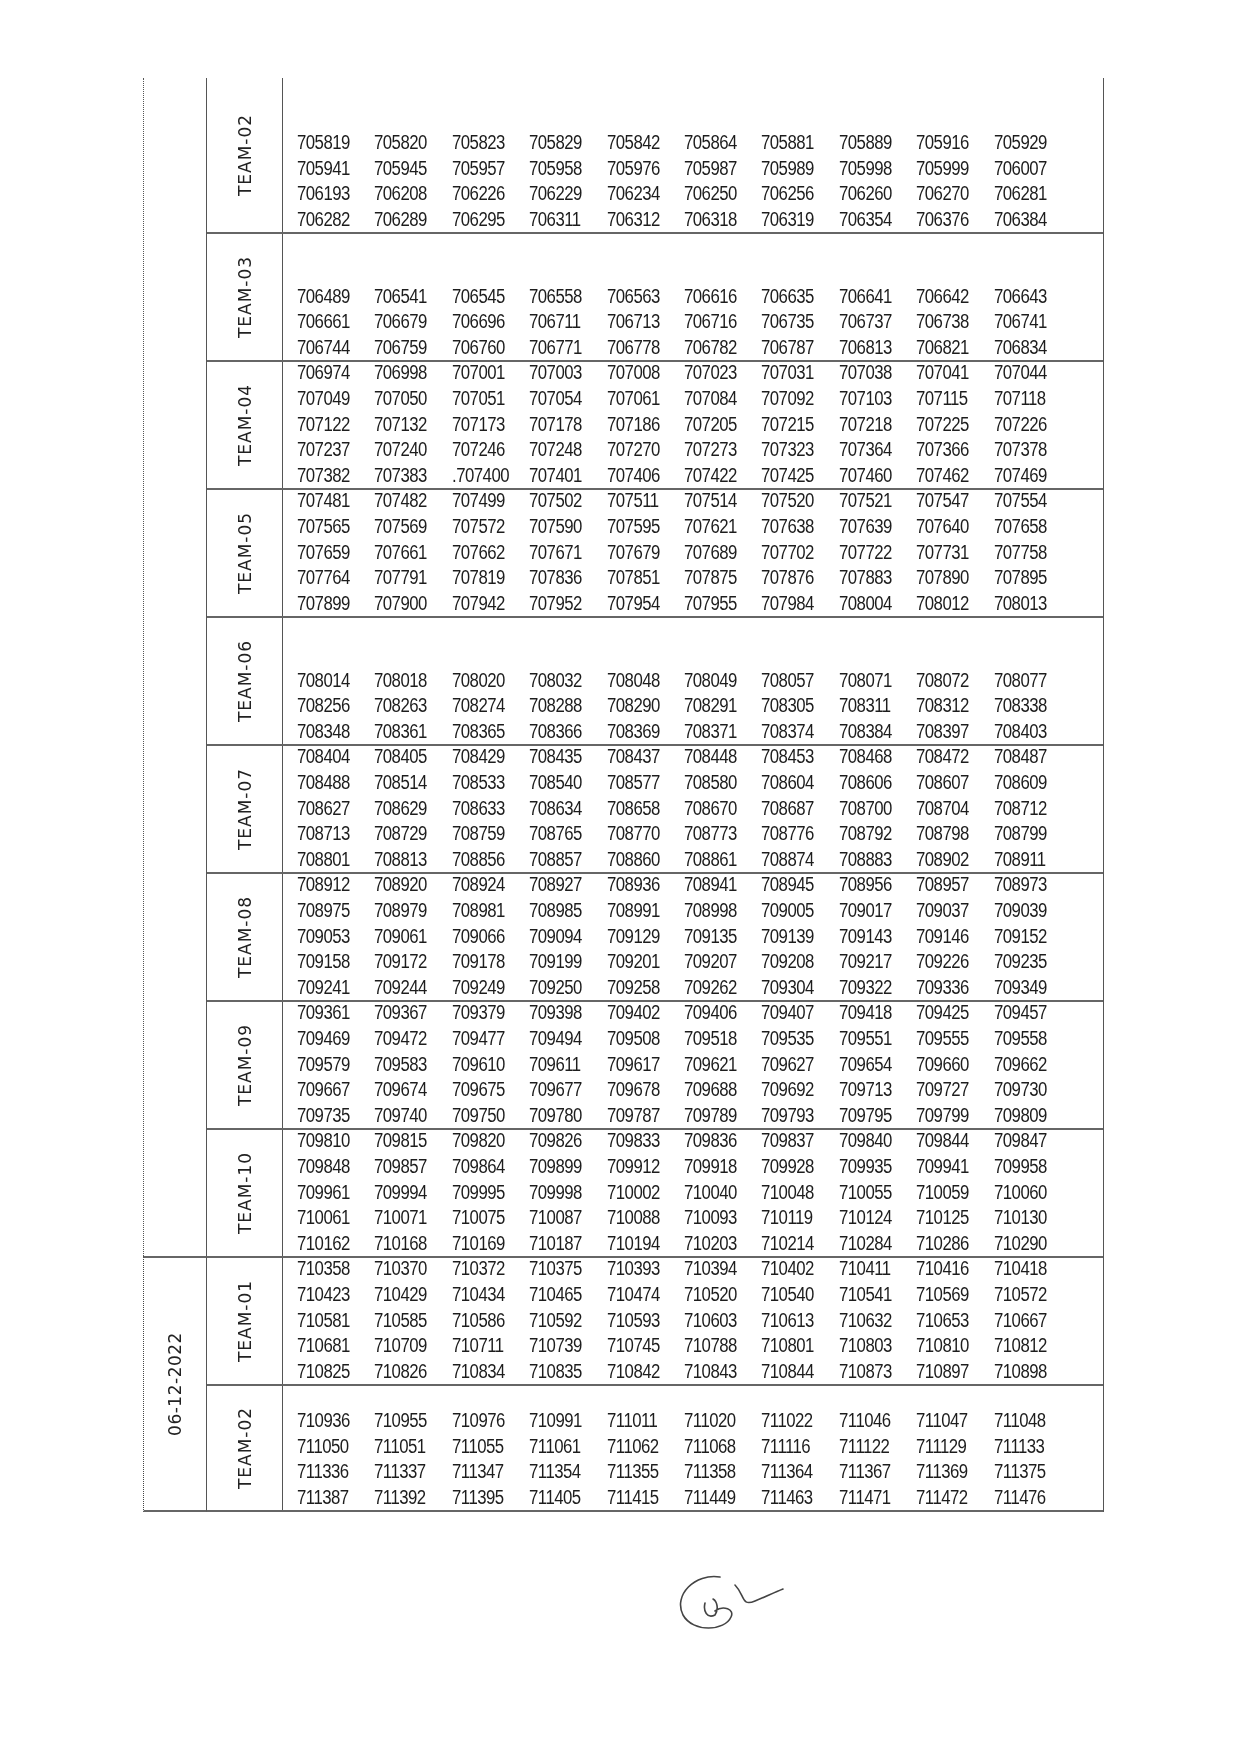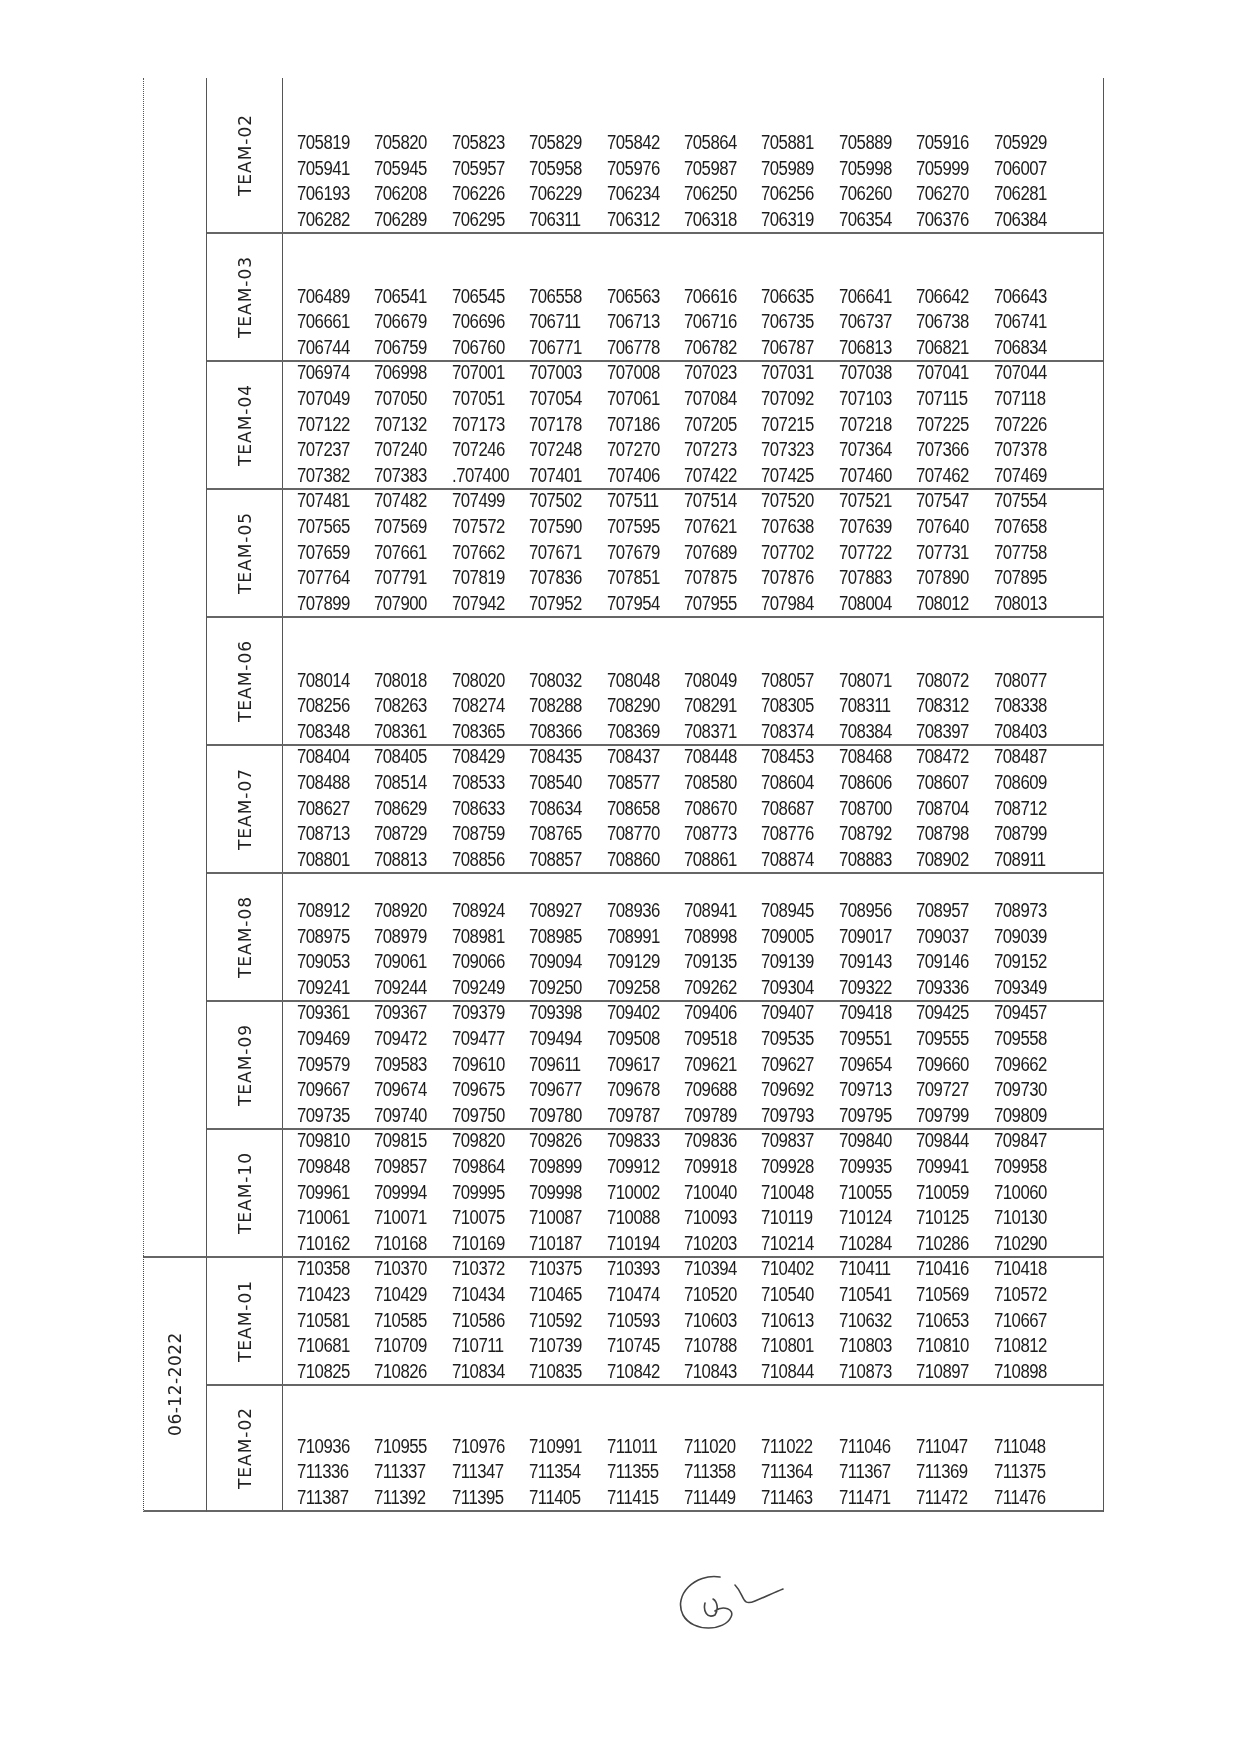--- a/index.html
+++ b/index.html
@@ -436,20 +436,32 @@
             <span class="cell">709066</span>
             <span class="cell">709094</span>
             <span class="cell">709129</span>
             <span class="cell">709135</span>
             <span class="cell">709139</span>
             <span class="cell">709143</span>
             <span class="cell">709146</span>
             <span class="cell">709152</span>
           </div>
           <div class="row">
+            <span class="cell">709158</span>
+            <span class="cell">709172</span>
+            <span class="cell">709178</span>
+            <span class="cell">709199</span>
+            <span class="cell">709201</span>
+            <span class="cell">709207</span>
+            <span class="cell">709208</span>
+            <span class="cell">709217</span>
+            <span class="cell">709226</span>
+            <span class="cell">709235</span>
+          </div>
+          <div class="row">
             <span class="cell">709241</span>
             <span class="cell">709244</span>
             <span class="cell">709249</span>
             <span class="cell">709250</span>
             <span class="cell">709258</span>
             <span class="cell">709262</span>
             <span class="cell">709304</span>
             <span class="cell">709322</span>
             <span class="cell">709336</span>
             <span class="cell">709349</span>
@@ -668,20 +680,32 @@
             <span class="cell">710976</span>
             <span class="cell">710991</span>
             <span class="cell">711011</span>
             <span class="cell">711020</span>
             <span class="cell">711022</span>
             <span class="cell">711046</span>
             <span class="cell">711047</span>
             <span class="cell">711048</span>
           </div>
           <div class="row">
+            <span class="cell">711050</span>
+            <span class="cell">711051</span>
+            <span class="cell">711055</span>
+            <span class="cell">711061</span>
+            <span class="cell">711062</span>
+            <span class="cell">711068</span>
+            <span class="cell">711116</span>
+            <span class="cell">711122</span>
+            <span class="cell">711129</span>
+            <span class="cell">711133</span>
+          </div>
+          <div class="row">
             <span class="cell">711336</span>
             <span class="cell">711337</span>
             <span class="cell">711347</span>
             <span class="cell">711354</span>
             <span class="cell">711355</span>
             <span class="cell">711358</span>
             <span class="cell">711364</span>
             <span class="cell">711367</span>
             <span class="cell">711369</span>
             <span class="cell">711375</span>

